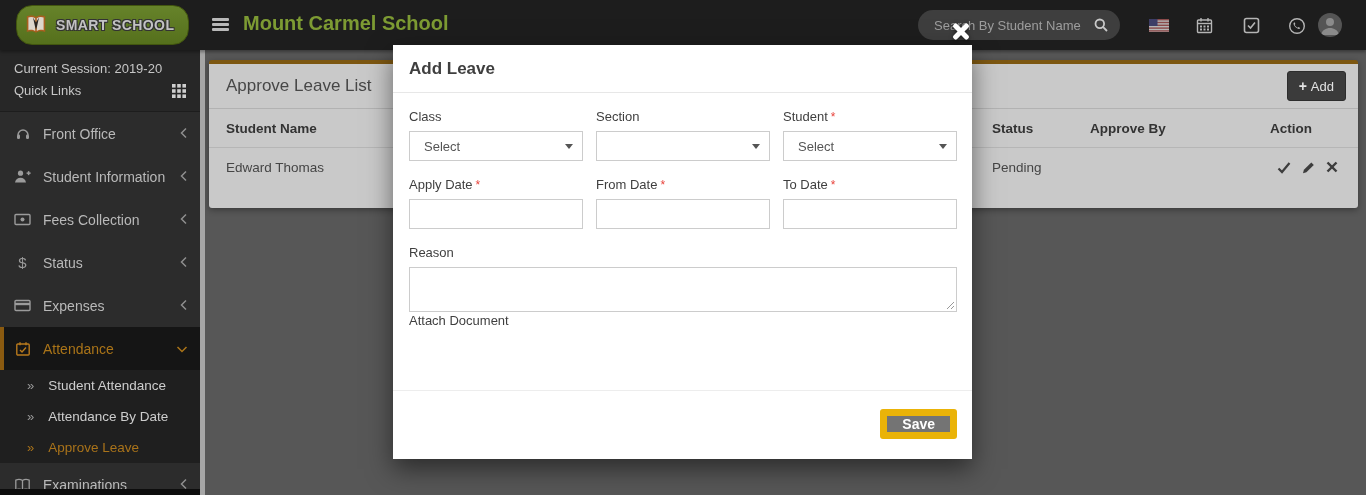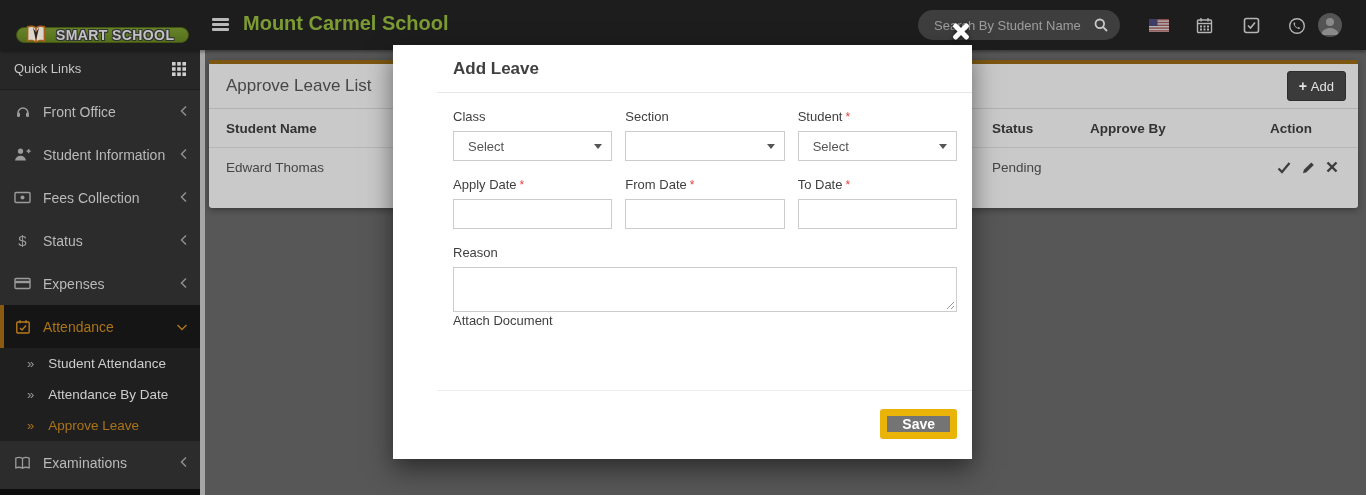--- a/index.html
+++ b/index.html
@@ -2,21 +2,21 @@
 <html><head>
 <meta charset="utf-8">
 <style>
   html,body{margin:0;padding:0;background:#3a3a3a;}
   .app{position:relative;width:1366px;height:495px;overflow:hidden;background:#575757;
        font-family:"Liberation Sans","DejaVu Sans",sans-serif;-webkit-font-smoothing:antialiased;}
 
   
   .navbar{position:absolute;left:0;top:0;width:1366px;height:50px;background:#1d1d1d;z-index:40;
           box-shadow:0 2px 3px rgba(0,0,0,.35);}
-  .logo{position:absolute;left:16px;top:27px;height:16px;padding:0 14px 0 6px;border-radius:16px;
+  .logo{position:absolute;left:16px;top:5px;height:40px;padding:0 14px 0 6px;border-radius:16px;
         background:linear-gradient(#66832a,#55701c);border:1px solid #42560f;
         display:flex;align-items:center;gap:7px;box-sizing:border-box;cursor:pointer;}
   .logo-text{font-size:14px;font-weight:800;color:#c3c3c3;letter-spacing:.4px;white-space:nowrap;
              text-shadow:-1px -1px 0 #333,1px -1px 0 #333,-1px 1px 0 #333,1px 1px 0 #333;}
   .hamburger{position:absolute;left:212px;top:18px;width:17px;height:14px;cursor:pointer;}
   .hamburger span{display:block;width:17px;height:2.6px;border-radius:1px;background:#b9b9b9;margin-bottom:2.6px;}
   .school-name{position:absolute;left:243px;top:12px;font-size:20px;font-weight:bold;color:#7d9b33;}
   .search{position:absolute;left:918px;top:10px;width:202px;height:30px;border-radius:15px;background:#3e3e3e;
           display:flex;align-items:center;padding:0 11px 0 14px;box-sizing:border-box;}
   .search input{flex:1;min-width:0;background:transparent;border:none;outline:none;color:#cfcfcf;font-size:13px;}
@@ -60,21 +60,21 @@
   .col-name{flex:1;}
   .col-status{width:98px;}
   .col-approve{width:180px;}
   .col-action{width:68px;}
   .trow .col-action{display:flex;justify-content:flex-end;align-items:center;gap:11px;}
   .action-icon{line-height:0;cursor:pointer;}
   .panel-pad{height:22px;}
 
   
   .modal{position:absolute;left:393px;top:45px;width:579px;background:#ffffff;z-index:60;
-         box-shadow:0 10px 24px rgba(0,0,0,.5);box-sizing:border-box;padding-left:44px;}
+         box-shadow:0 10px 24px rgba(0,0,0,.5);box-sizing:border-box;}
   .modal-close{position:absolute;top:-25px;right:-2px;width:26px;height:24px;cursor:pointer;
                filter:drop-shadow(0 1px 2px rgba(0,0,0,.55));}
   .modal-close span{position:absolute;left:3px;top:9px;width:20px;height:5px;border-radius:2px;background:#fff;}
   .modal-close span:first-child{transform:rotate(45deg);}
   .modal-close span:last-child{transform:rotate(-45deg);}
   .modal-header{padding:14px 16px 13px 16px;border-bottom:1px solid #e7e7e7;}
   .modal-title{font-size:17px;font-weight:600;color:#3f3f3f;}
   .modal-body{padding:16px 15px 0 16px;}
   .fgrid{display:grid;grid-template-columns:1fr 1fr 1fr;column-gap:13px;margin-bottom:16px;}
   .flabel{display:block;font-size:13px;color:#3f3f3f;margin-bottom:7px;height:15px;line-height:15px;}
@@ -171,20 +171,21 @@
     <span class="avatar">
       <svg width="24" height="24" viewBox="0 0 24 24">
         <circle cx="12" cy="9" r="4" fill="#8a8a8a"></circle>
         <path d="M3 22c1-5 5-7 9-7s8 2 9 7z" fill="#8a8a8a"></path>
       </svg>
     </span>
   </div>
 
   <div class="sidebar">
     <div class="session">
+      <div class="session-line">Current Session: 2019-20</div>
       <div class="session-line quick">
         <span>Quick Links</span>
         <span style="line-height:0;">
           <svg width="14" height="14" viewBox="0 0 14 14" fill="#cfcfcf">
             <rect x="0" y="0" width="3.6" height="3.6"></rect>
               <rect x="5.2" y="0" width="3.6" height="3.6"></rect>
               <rect x="10.4" y="0" width="3.6" height="3.6"></rect>
             <rect x="0" y="5.2" width="3.6" height="3.6"></rect>
               <rect x="5.2" y="5.2" width="3.6" height="3.6"></rect>
               <rect x="10.4" y="5.2" width="3.6" height="3.6"></rect>

